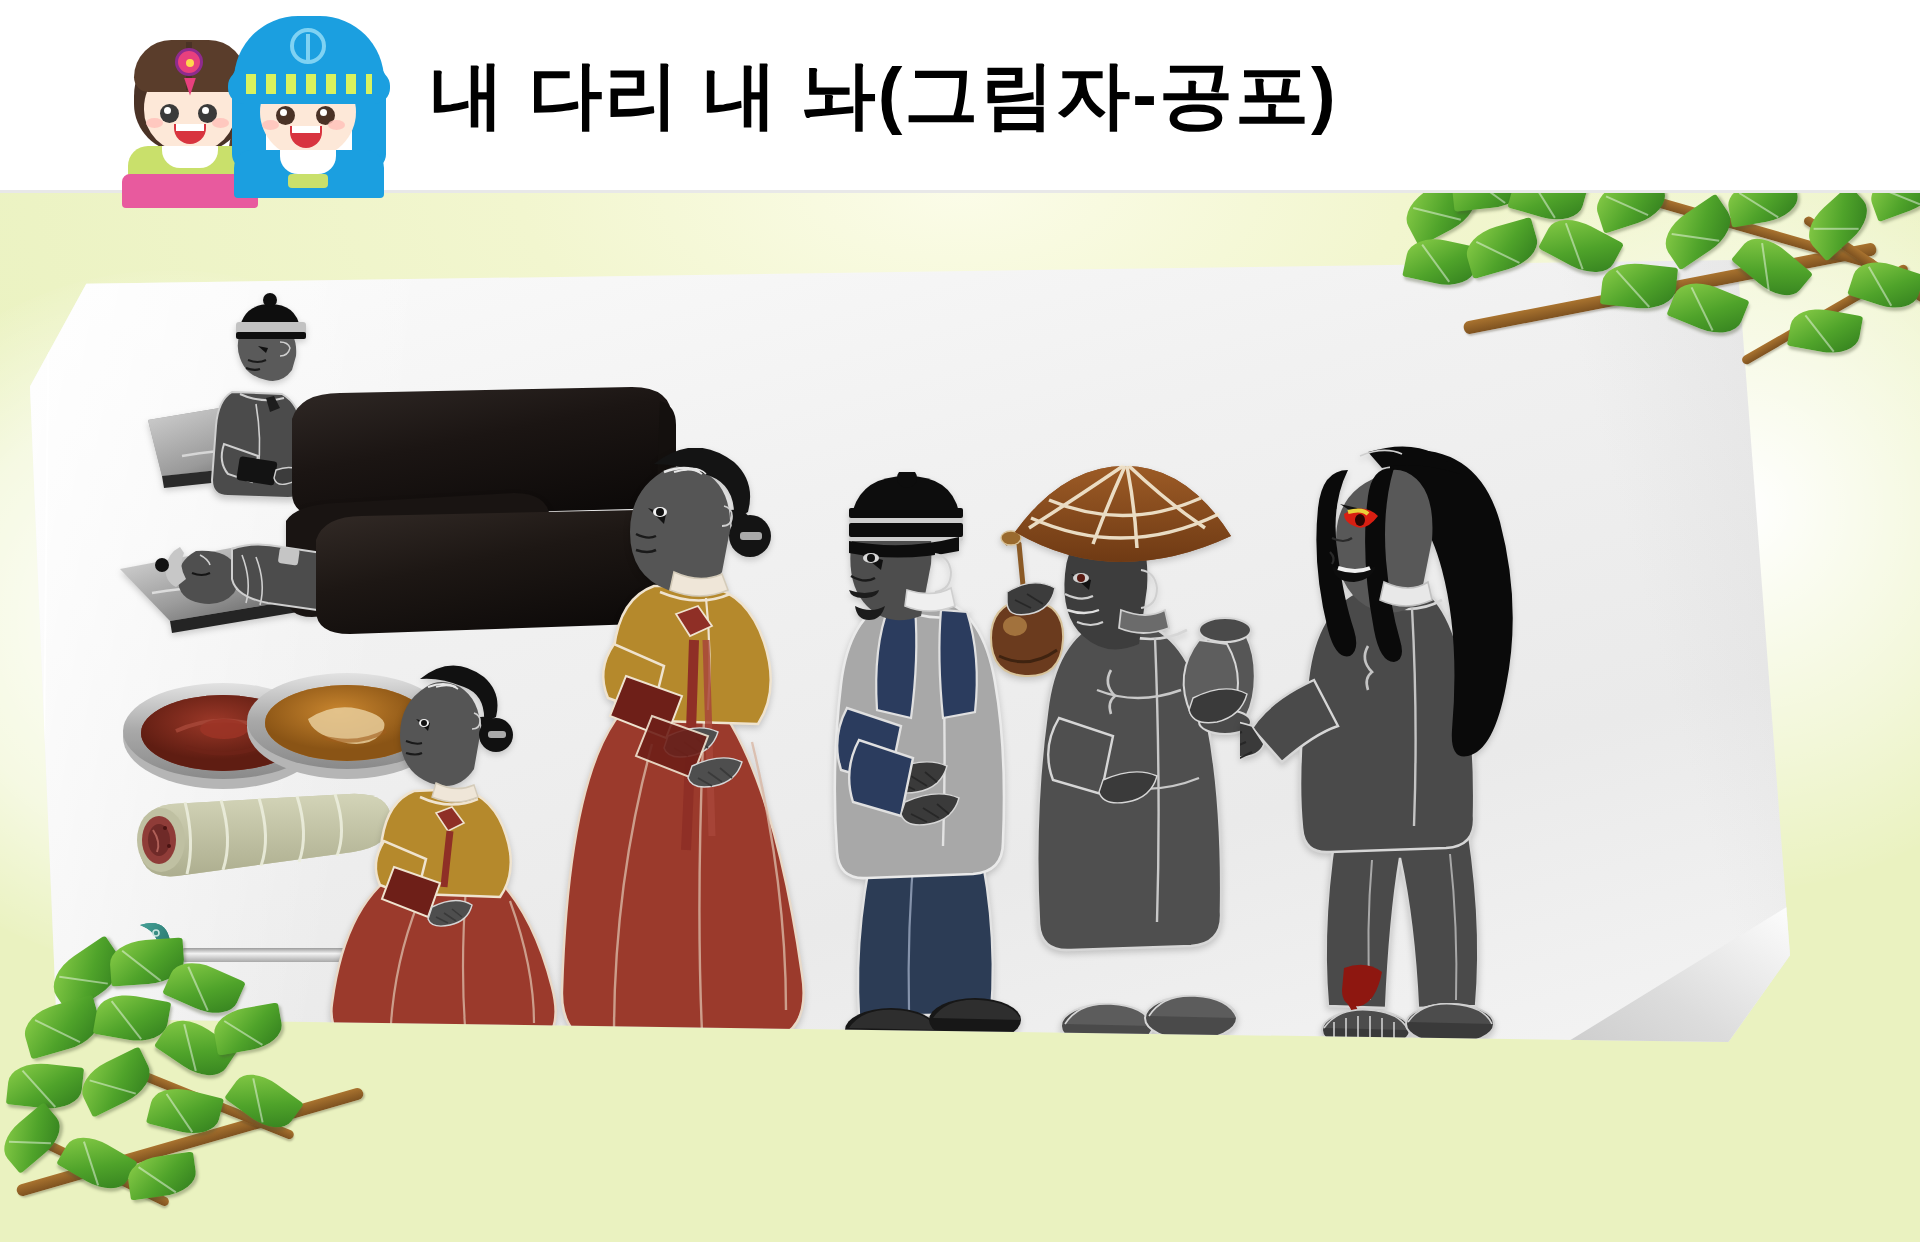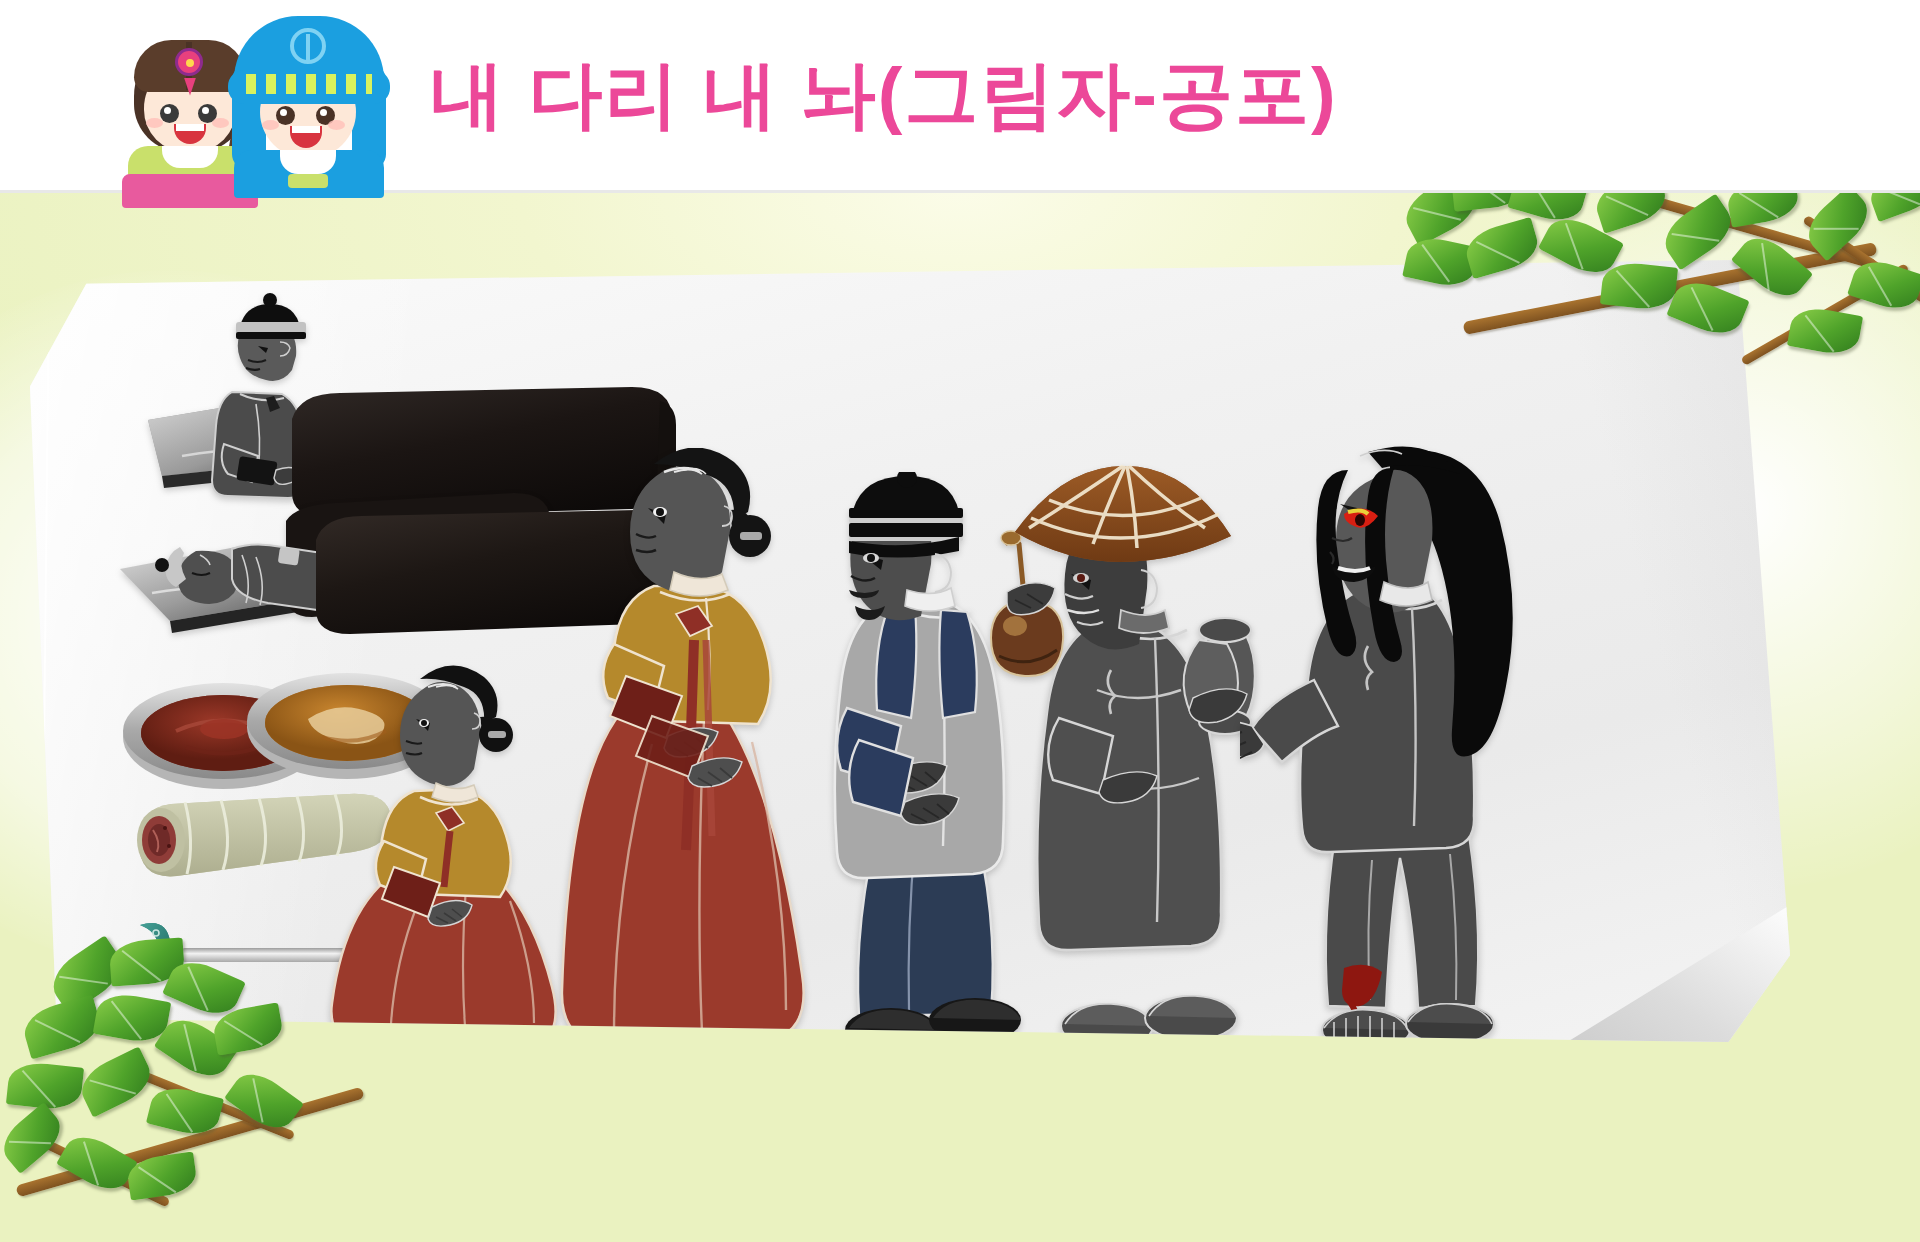--- a/index.html
+++ b/index.html
@@ -56,21 +56,21 @@
   .b-eye:after{content:"";position:absolute;left:4px;top:3px;width:7px;height:7px;border-radius:50%;background:#fff;}
   .b-blush{position:absolute;top:112px;width:17px;height:10px;border-radius:50%;background:#ffc2bb;opacity:.85;}
   .b-blush.l{left:34px;} .b-blush.r{left:100px;}
   .b-mouth{position:absolute;left:62px;top:118px;width:32px;height:22px;border-radius:0 0 18px 18px;background:#d8343f;overflow:hidden;}
   .b-mouth:after{content:"";position:absolute;left:2px;top:0;width:28px;height:7px;background:#fff;}
   .b-body{position:absolute;left:6px;top:142px;width:150px;height:48px;background:#1b9fe0;border-radius:18px 18px 4px 4px;}
   .b-collar{position:absolute;left:52px;top:142px;width:56px;height:24px;background:#ffffff;border-radius:0 0 18px 18px;}
   .b-belt{position:absolute;left:60px;top:166px;width:40px;height:14px;background:#c9e06b;border-radius:4px;}
 
   #title{
-    font-size:74px;font-weight:bold;color:#ec4899;letter-spacing:2px;
+    font-size:74px;font-weight:bold;color:#000000;letter-spacing:2px;
     margin-left:30px;white-space:nowrap;line-height:1;
   }
 
   
   #stage{
     position:absolute;left:0;top:190px;width:1920px;height:1052px;
     background:
       radial-gradient(ellipse 1100px 520px at 50% 0%, #fbfce8 0%, #f2f6cf 40%, #eaf2c0 100%),
       linear-gradient(180deg,#e9f0bd 0%,#f6f9e2 55%,#ffffff 100%);
     overflow:hidden;

